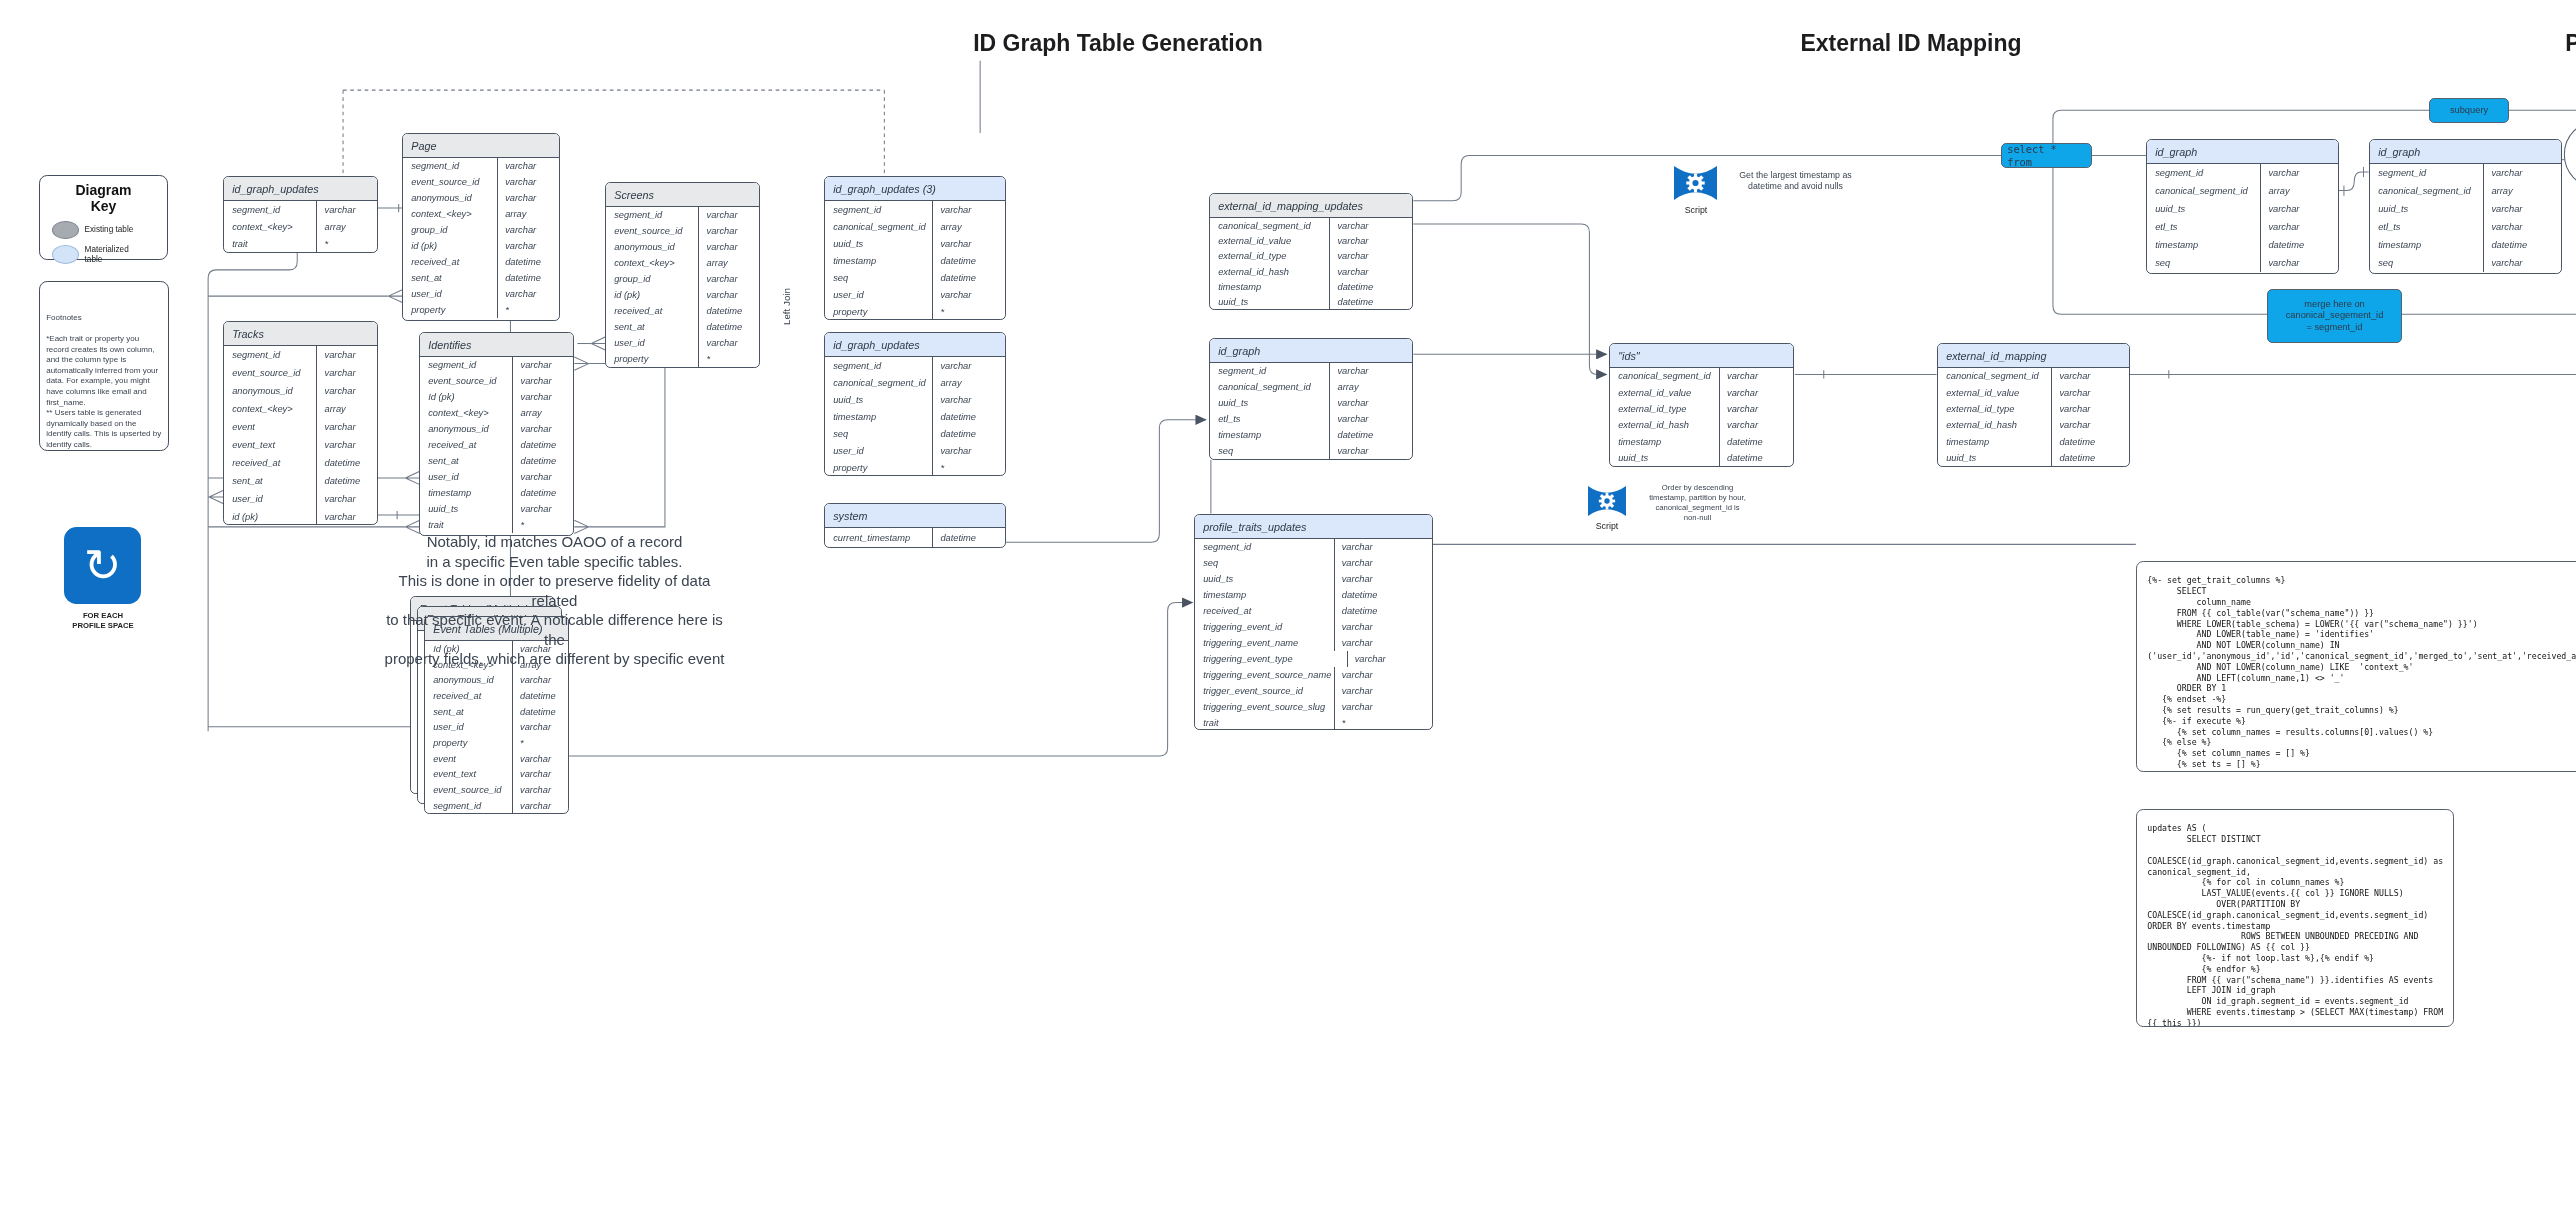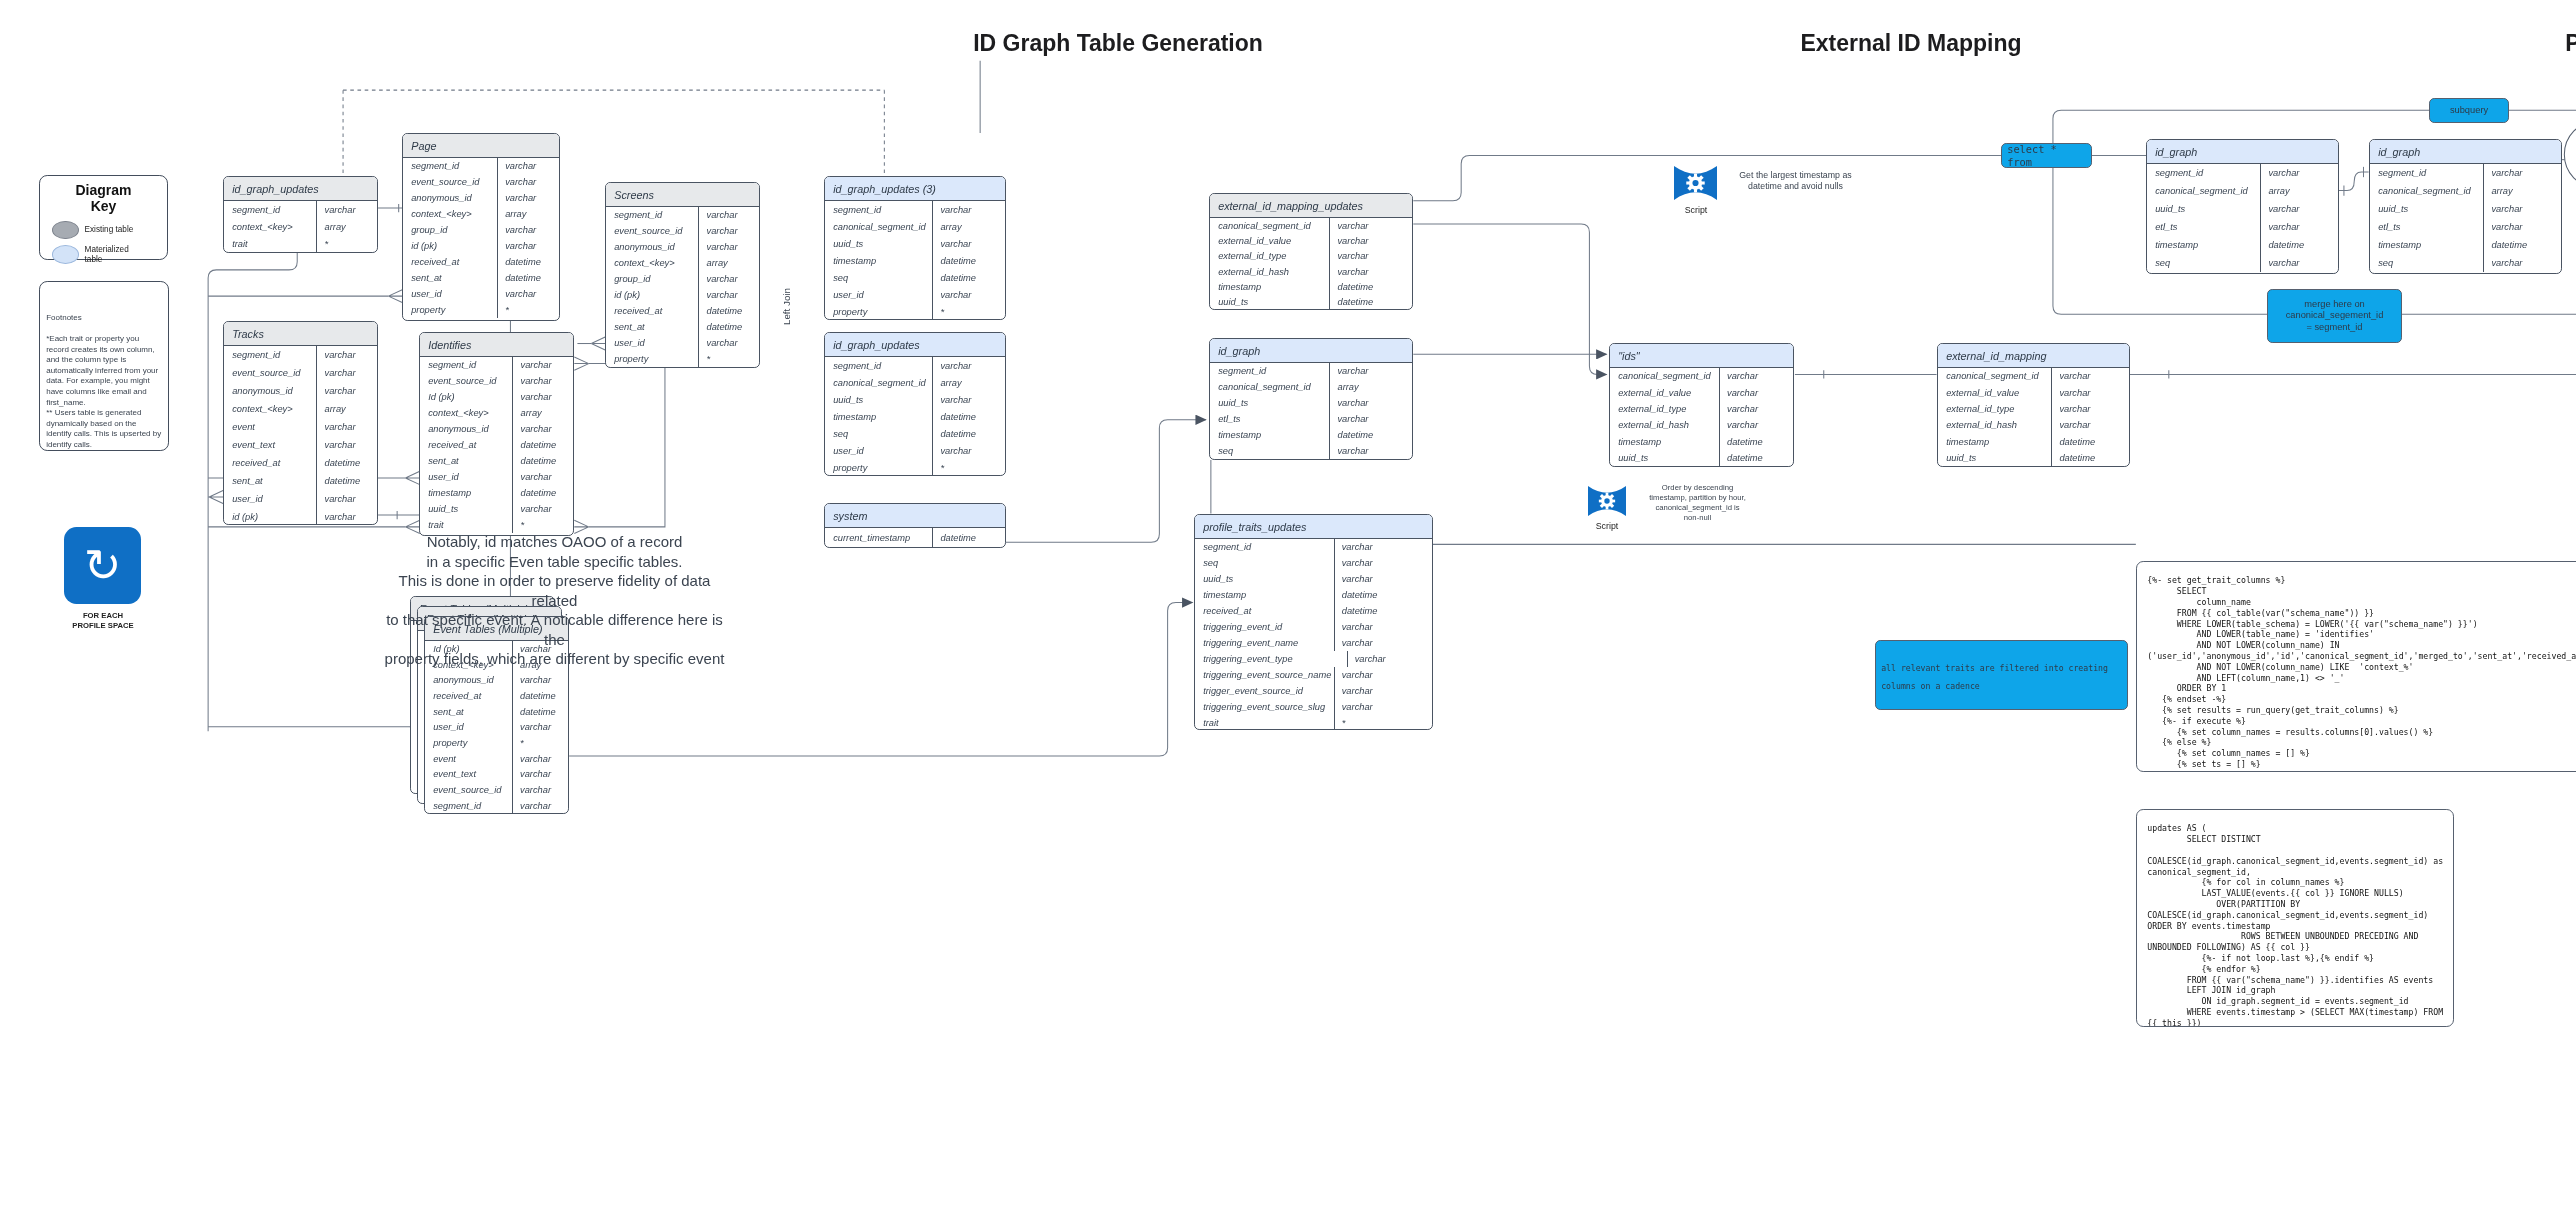--- a/index.html
+++ b/index.html
@@ -810,22 +810,20 @@
       <rect x="49" y="42" width="7" height="7" transform="rotate(45 53 46)"></rect>
     </g>
     <circle cx="42" cy="35" r="6" fill="#0f6fc5"></circle>
   </svg>
   <div class="script-label" style="left:1607px;top:521px">Script</div>
   <div class="plainnote" style="left:1628px;top:483px;width:139px;font-size:7.7px">Order by descending
 timestamp, partition by hour,
 canonical_segment_id is
 non-null</div>
 
-  <div class="box mono" style="left:1875px;top:640px;width:253px;height:70px;font-size:8.2px;line-height:2.2;align-items:flex-start;padding-top:17.5px">all relevant traits are filtered into creating
-columns on a cadence</div>
 
   <div class="codebox" style="left:2136px;top:561px;width:464px;height:211px">{%- set get_trait_columns %}
       SELECT
           column_name
       FROM {{ col_table(var("schema_name")) }}
       WHERE LOWER(table_schema) = LOWER('{{ var("schema_name") }}')
           AND LOWER(table_name) = 'identifies'
           AND NOT LOWER(column_name) IN
 ('user_id','anonymous_id','id','canonical_segment_id','merged_to','sent_at','received_at')
           AND NOT LOWER(column_name) LIKE  'context_%'

